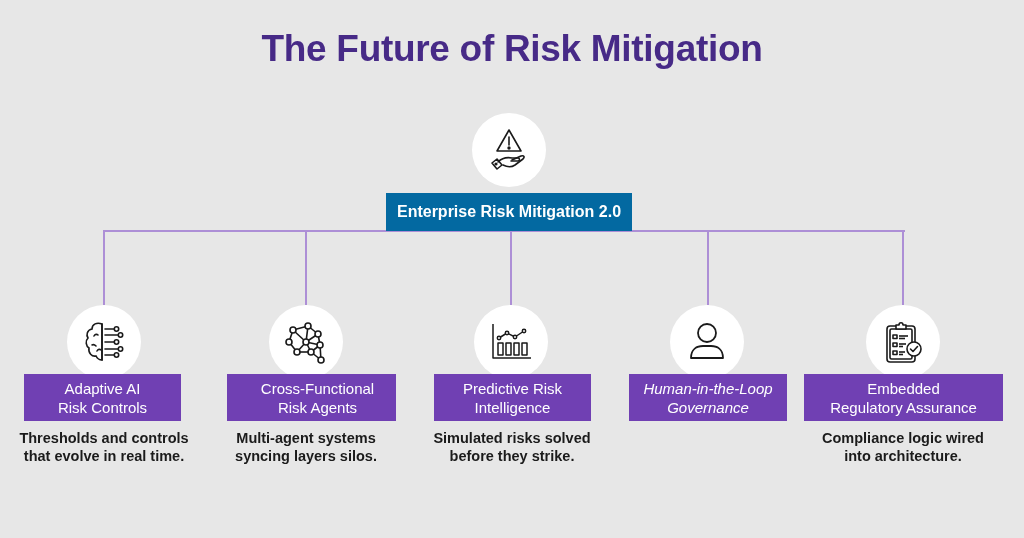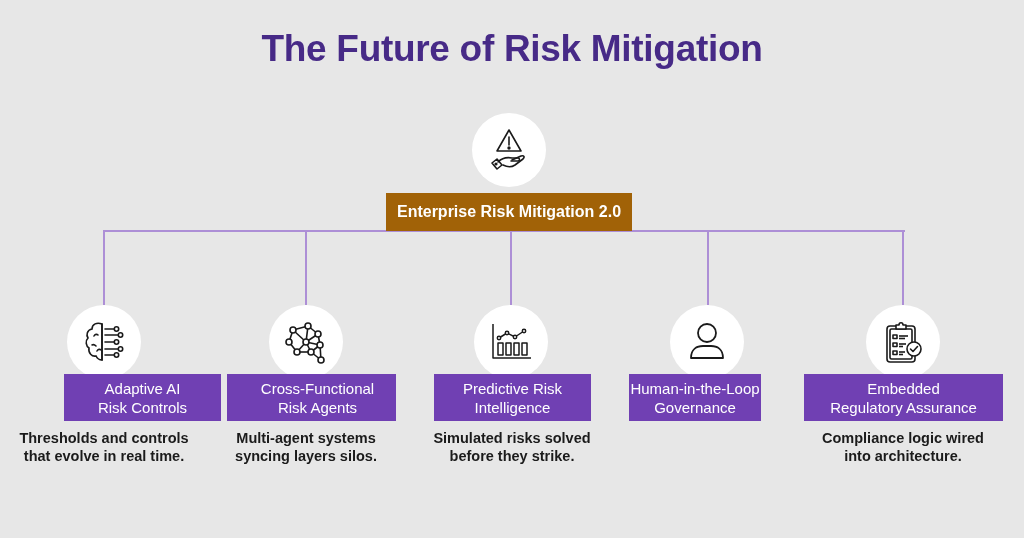--- a/index.html
+++ b/index.html
@@ -1,21 +1,21 @@
 <!DOCTYPE html>
 <html><head>
 <meta charset="utf-8">
 <style>
   html, body { margin:0; padding:0; }
   body { width:1024px; height:538px; background:#e7e7e7; position:relative; overflow:hidden; font-family:"Liberation Sans", "DejaVu Sans", sans-serif; }
   .title { position:absolute; left:0; width:1024px; top:28px; text-align:center; font-size:37px; font-weight:bold; color:#472a87; letter-spacing:-0.3px; }
   .line { position:absolute; background:#ad8fd6; }
   .circle { position:absolute; width:74px; height:74px; border-radius:50%; background:#ffffff; display:flex; align-items:center; justify-content:center; }
   .circle svg { width:48px; height:48px; }
-  .root-box { position:absolute; left:386px; top:193px; width:246px; height:38px; background:#a16207; color:#ffffff; font-size:16px; font-weight:bold; display:flex; align-items:center; justify-content:center;text-align:right; }
+  .root-box { position:absolute; left:386px; top:193px; width:246px; height:38px; background:#0369a1; color:#ffffff; font-size:16px; font-weight:bold; display:flex; align-items:center; justify-content:center;text-align:right; }
   .box { position:absolute; top:374px; height:47px; background:#7040b3; color:#ffffff; font-size:15px; line-height:19px; display:flex; align-items:center; justify-content:center; text-align:center; }
   .box span { display:block; }
   .desc { position:absolute; top:429px; width:220px; text-align:center; font-size:14.5px; line-height:18px; color:#1b1b1b; font-weight:bold; }
   .desc span { display:block; }
 </style>
 </head>
 <body>
 
 <div class="title">The Future of Risk Mitigation</div>
 
@@ -52,21 +52,21 @@
     <line x1="25" y1="17" x2="38" y2="17"></line>
       <circle cx="40.5" cy="17" r="2.2"></circle>
     <line x1="25" y1="24" x2="34" y2="24"></line>
       <circle cx="36.5" cy="24" r="2.2"></circle>
     <line x1="25" y1="31" x2="38" y2="31"></line>
       <circle cx="40.5" cy="31" r="2.2"></circle>
     <line x1="25" y1="37" x2="34" y2="37"></line>
       <circle cx="36.5" cy="37" r="2.2"></circle>
   </svg>
 </div>
-<div class="box" style="left:24px; width:157px;margin-left:40px;">
+<div class="box" style="left:24px; width:157px;">
   <div>
     <span>Adaptive AI</span>
     <span>Risk Controls</span>
   </div>
 </div>
 <div class="desc" style="left:-6px;">
   <span>Thresholds and controls</span>
   <span>that evolve in real time.</span>
 </div>
 
@@ -137,21 +137,21 @@
   <span>Simulated risks solved</span>
   <span>before they strike.</span>
 </div>
 
 <div class="circle" style="left:670px; top:305px;">
   <svg viewBox="0 0 48 48" fill="none" stroke="#1a1a1a" stroke-width="1.8">
     <circle cx="24" cy="15" r="9"></circle>
     <path d="M8 40 C8 31 14 28 20 28 L28 28 C34 28 40 31 40 40 Z" stroke-linejoin="round"></path>
   </svg>
 </div>
-<div class="box" style="left:629px; width:132px;">
+<div class="box" style="left:629px; width:158px;font-style:italic;">
   <div>
     <span>Human-in-the-Loop</span>
     <span>Governance</span>
   </div>
 </div>
 <div class="desc" style="left:598px;">
 </div>
 
 <div class="circle" style="left:866px; top:305px;">
   <svg viewBox="0 0 48 48" fill="none" stroke="#1a1a1a" stroke-width="1.6" stroke-linejoin="round">

